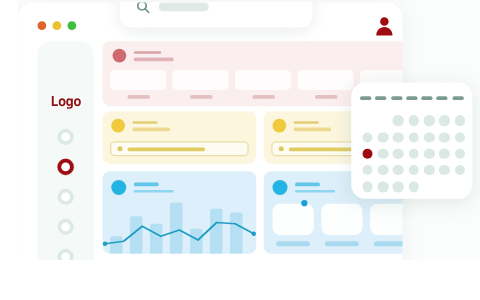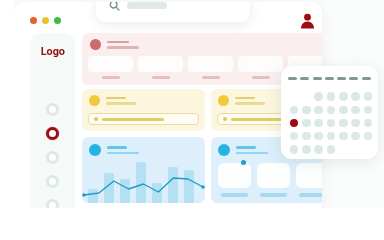--- a/index.html
+++ b/index.html
@@ -53,21 +53,21 @@
     position: absolute;
     left: 16px;
     top: 31px;
     width: 45px;
     height: 190px;
     background: #f5faf8;
     border-radius: 11px;
   }
   .logo {
     position: absolute;
-    left: 0; top: 12px;
+    left: 0; top: 42px;
     width: 45px;
     text-align: center;
     font-family: "DejaVu Sans Mono", monospace;
     font-size: 11px;
     font-weight: bold;
     letter-spacing: -0.5px;
     color: #8d1416;
     text-shadow: 0.7px 0 0 #ffffff, -0.7px 0 0 #ffffff;
   }
   .nav-list {

